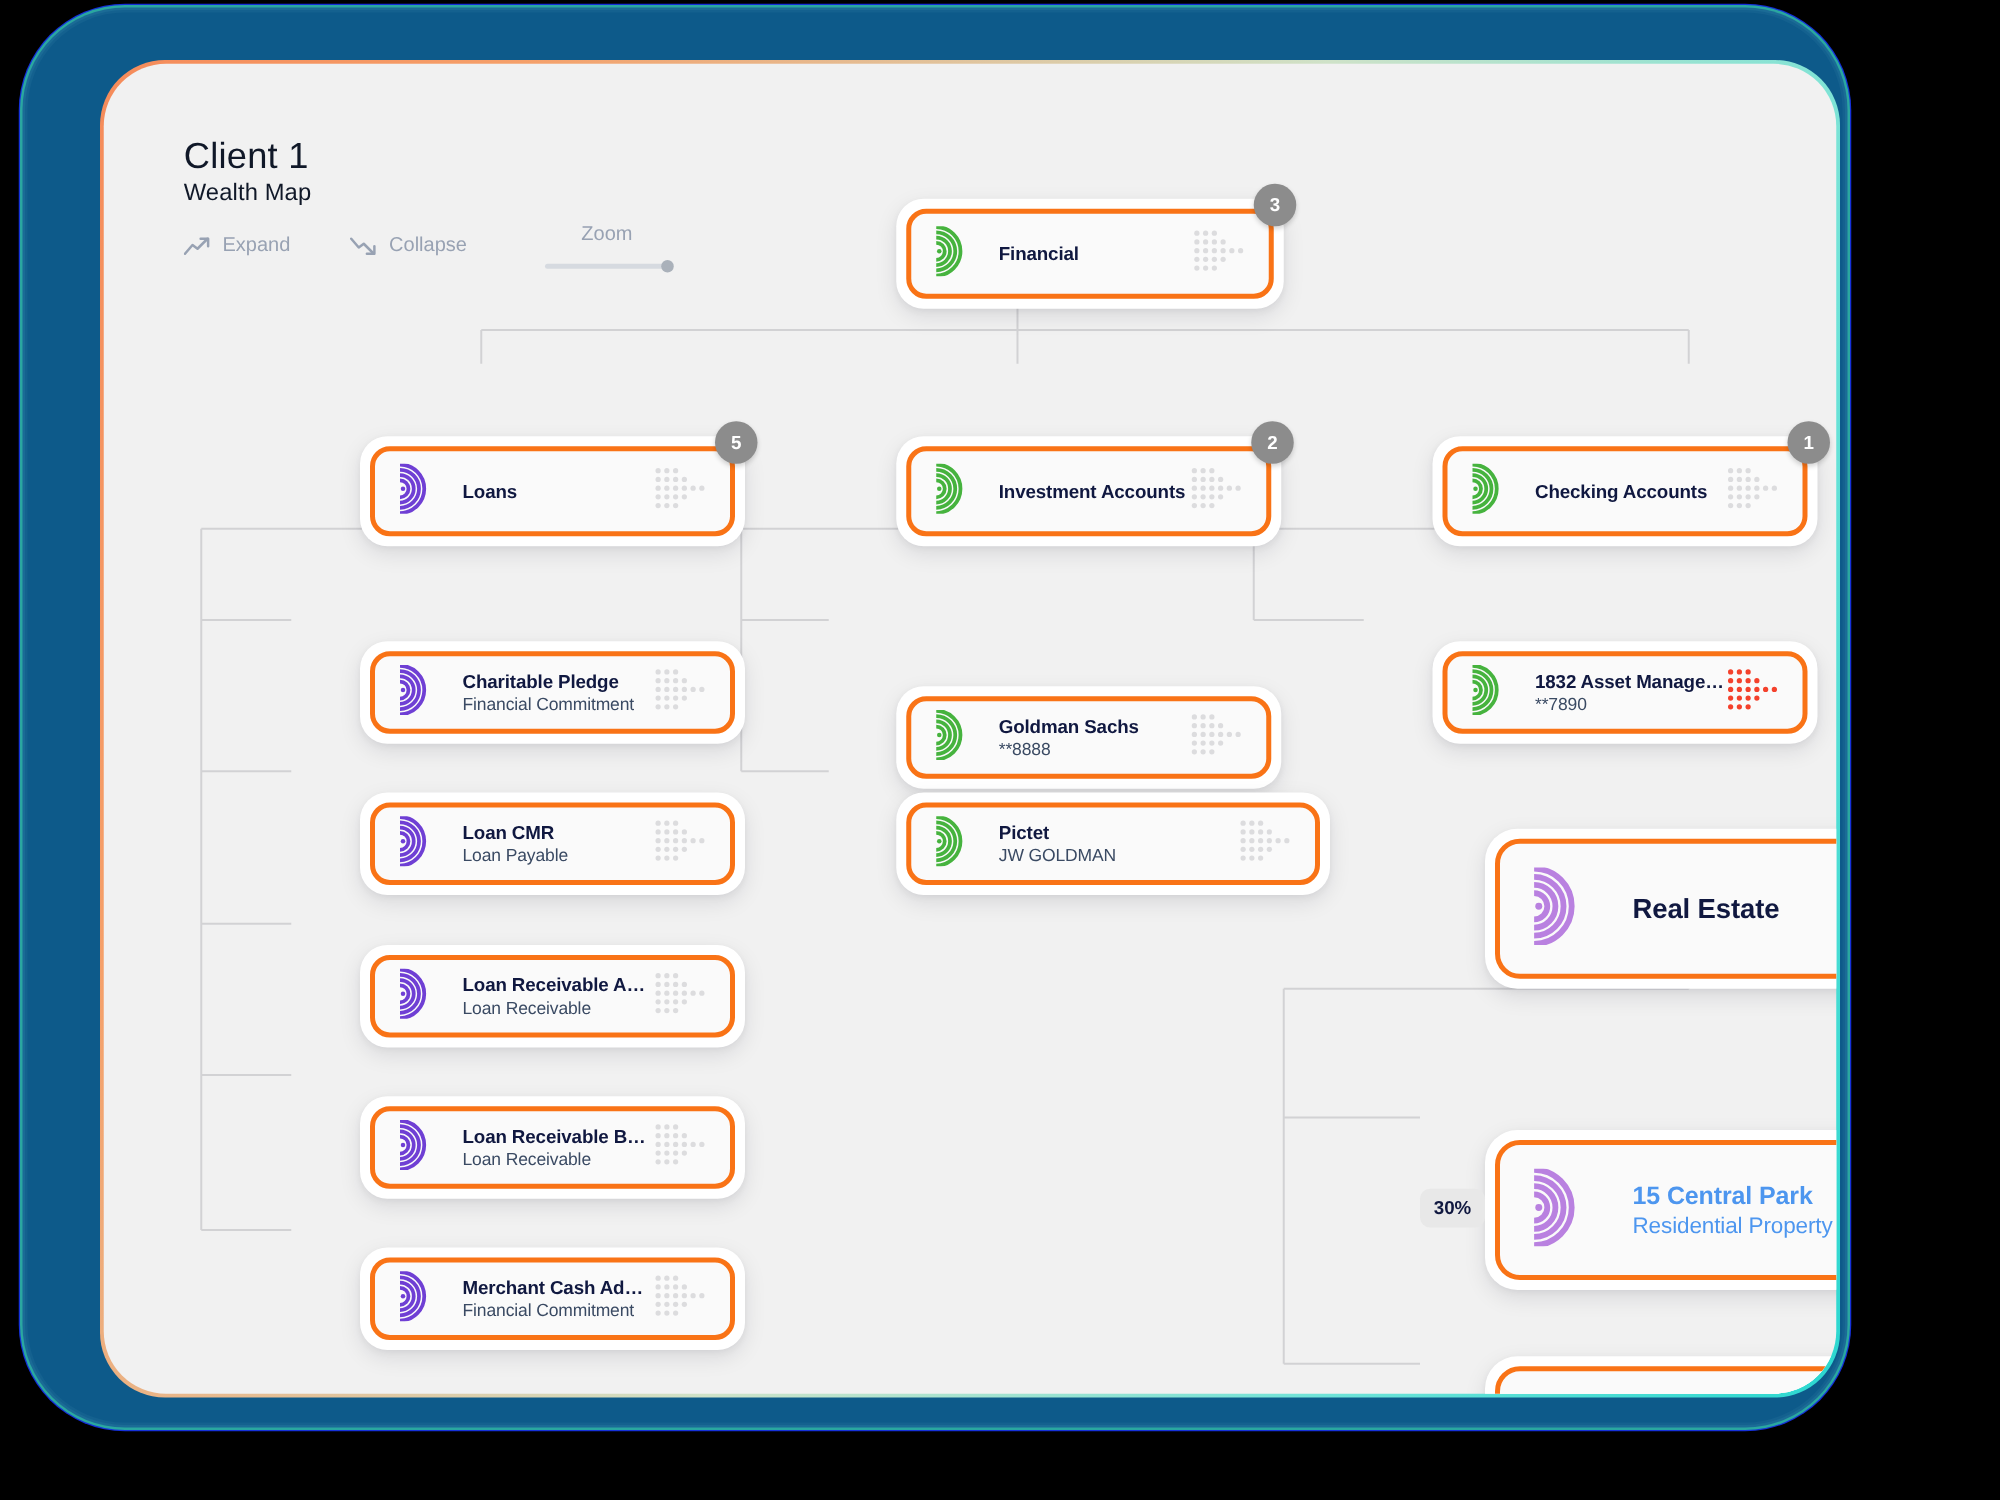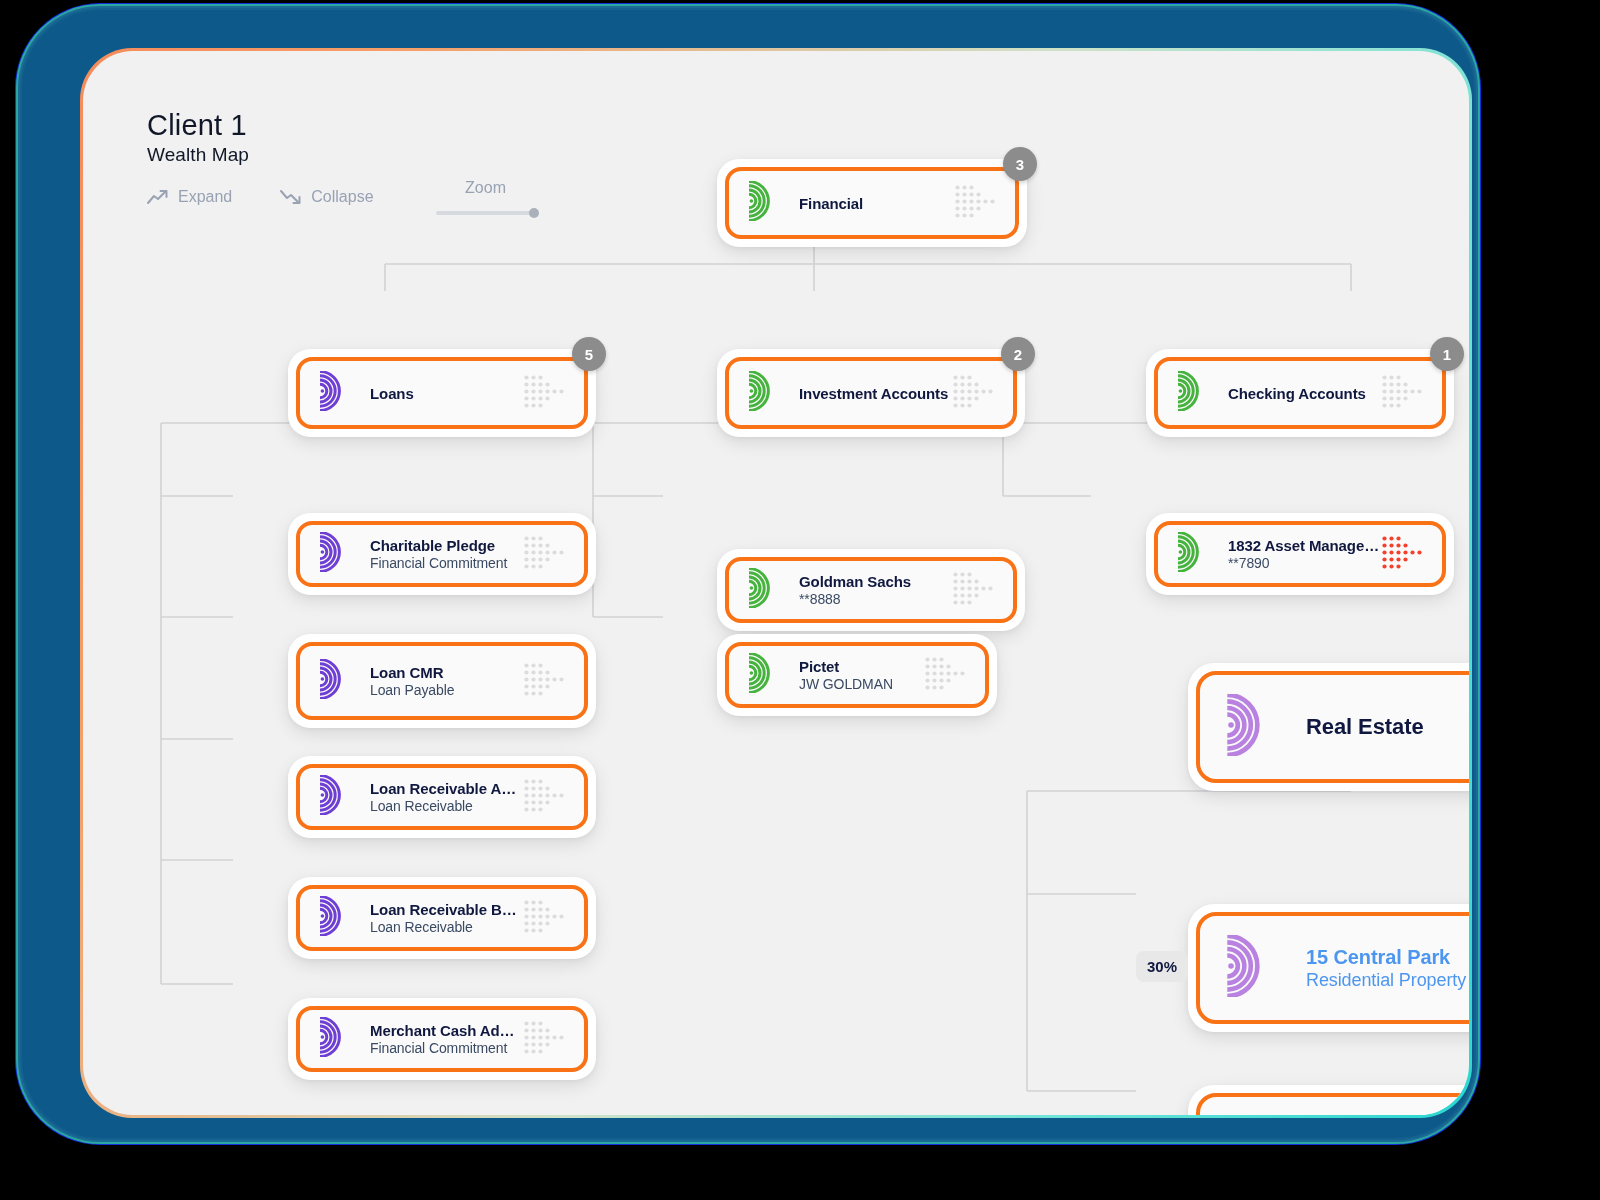--- a/index.html
+++ b/index.html
@@ -310,21 +310,21 @@
                   <circle cx="10.5" cy="24.5" r="2.1" fill="#dcdcde"></circle>
                   <circle cx="17.5" cy="24.5" r="2.1" fill="#dcdcde"></circle>
                   <circle cx="24.5" cy="24.5" r="2.1" fill="#dcdcde"></circle>
                   <circle cx="3.5" cy="31.5" r="2.1" fill="#dcdcde"></circle>
                   <circle cx="10.5" cy="31.5" r="2.1" fill="#dcdcde"></circle>
                   <circle cx="17.5" cy="31.5" r="2.1" fill="#dcdcde"></circle>
                   <circle cx="38.5" cy="17.5" r="2.1" fill="#dcdcde"></circle>
                 </svg></span>
             </div>
           </div>
-          <div class="node" style="left: 205px; top: 583px; width: 308px; height: 94px;">
+          <div class="node" style="left: 205px; top: 583px; width: 308px; height: 82px;">
             <div class="inner">
               <span class="ico"><svg width="40" height="40" viewBox="0 0 40 40">
                   <path d="M 6 0.6000000000000014 A 19.4 19.4 0 0 1 6 39.4" fill="none" stroke="#6f3fd4" stroke-width="3"></path>
                   <path d="M 6 4.800000000000001 A 15.2 15.2 0 0 1 6 35.2" fill="none" stroke="#6f3fd4" stroke-width="3"></path>
                   <path d="M 6 9 A 11 11 0 0 1 6 31" fill="none" stroke="#6f3fd4" stroke-width="3"></path>
                   <path d="M 6 13.2 A 6.800000000000001 6.800000000000001 0 0 1 6 26.8" fill="none" stroke="#6f3fd4" stroke-width="3"></path>
                   <circle cx="8.4" cy="20" r="1.7999999999999998" fill="#6f3fd4"></circle>
                 </svg></span>
               <div class="txt">
                 <div class="ttl">Loan CMR</div>
@@ -495,21 +495,21 @@
                   <circle cx="10.5" cy="24.5" r="2.1" fill="#dcdcde"></circle>
                   <circle cx="17.5" cy="24.5" r="2.1" fill="#dcdcde"></circle>
                   <circle cx="24.5" cy="24.5" r="2.1" fill="#dcdcde"></circle>
                   <circle cx="3.5" cy="31.5" r="2.1" fill="#dcdcde"></circle>
                   <circle cx="10.5" cy="31.5" r="2.1" fill="#dcdcde"></circle>
                   <circle cx="17.5" cy="31.5" r="2.1" fill="#dcdcde"></circle>
                   <circle cx="38.5" cy="17.5" r="2.1" fill="#dcdcde"></circle>
                 </svg></span>
             </div>
           </div>
-          <div class="node" style="left: 634px; top: 583px; width: 280px; height: 82px;">
+          <div class="node" style="left: 634px; top: 583px; width: 347px; height: 82px;">
             <div class="inner">
               <span class="ico"><svg width="40" height="40" viewBox="0 0 40 40">
                   <path d="M 6 0.6000000000000014 A 19.4 19.4 0 0 1 6 39.4" fill="none" stroke="#46b33e" stroke-width="3"></path>
                   <path d="M 6 4.800000000000001 A 15.2 15.2 0 0 1 6 35.2" fill="none" stroke="#46b33e" stroke-width="3"></path>
                   <path d="M 6 9 A 11 11 0 0 1 6 31" fill="none" stroke="#46b33e" stroke-width="3"></path>
                   <path d="M 6 13.2 A 6.800000000000001 6.800000000000001 0 0 1 6 26.8" fill="none" stroke="#46b33e" stroke-width="3"></path>
                   <circle cx="8.4" cy="20" r="1.7999999999999998" fill="#46b33e"></circle>
                 </svg></span>
               <div class="txt">
                 <div class="ttl">Pictet</div>

